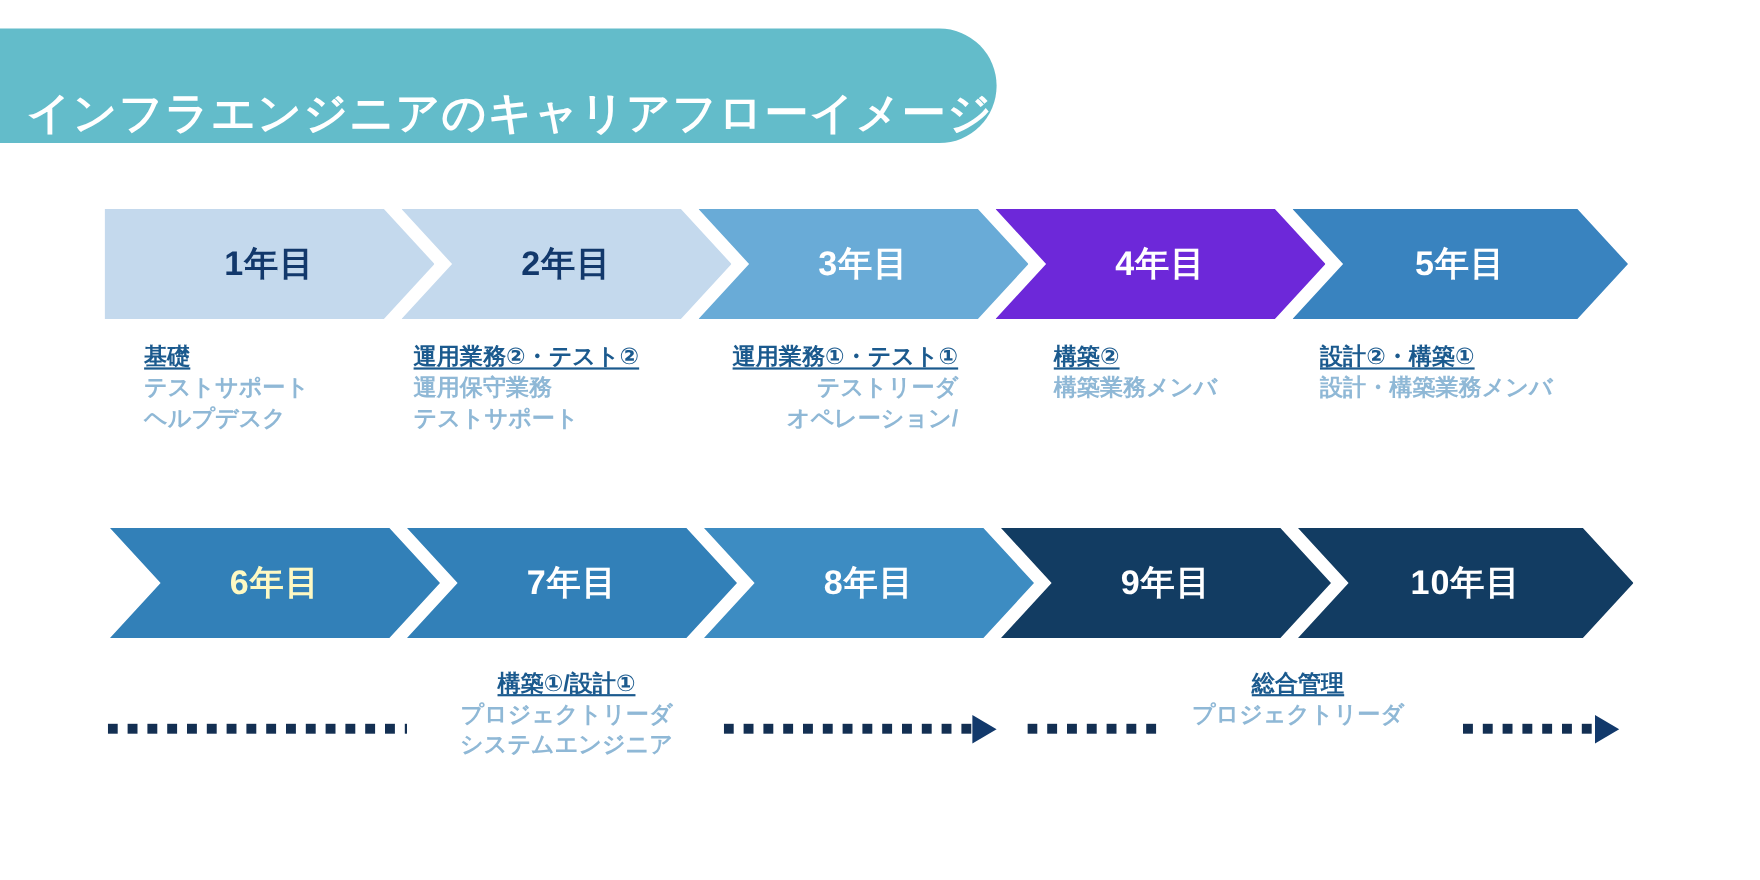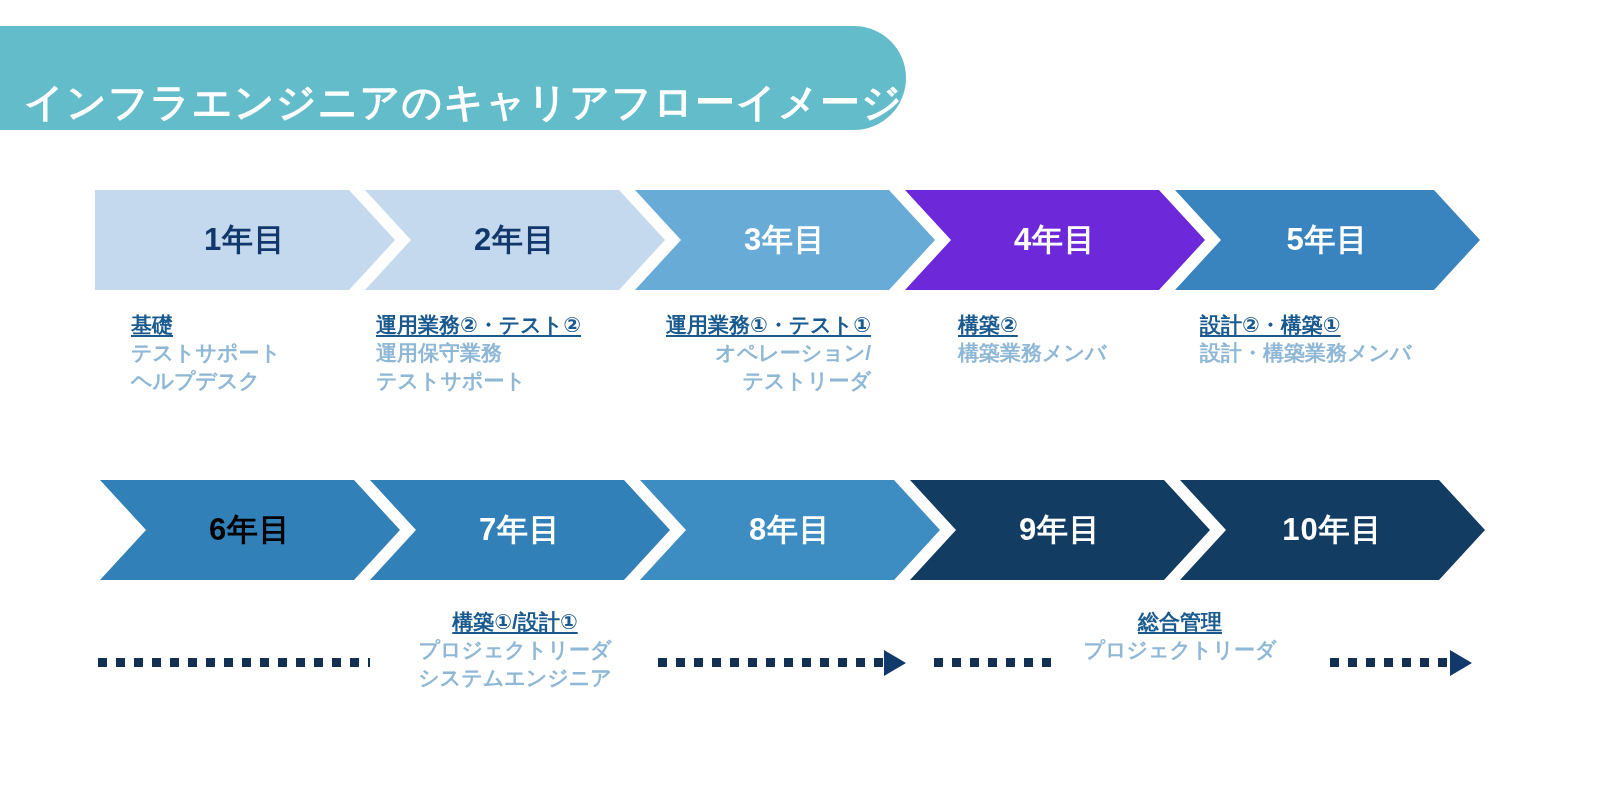--- a/index.html
+++ b/index.html
@@ -124,34 +124,34 @@
     <div class="cap-sub">テストサポート</div>
     <div class="cap-sub">ヘルプデスク</div>
   </div>
   <div class="caption" style="left:376px; top:311px;">
     <div class="cap-head">運用業務②・テスト②</div>
     <div class="cap-sub">運用保守業務</div>
     <div class="cap-sub">テストサポート</div>
   </div>
   <div class="caption" style="left:666px; top:311px;text-align:right;">
     <div class="cap-head">運用業務①・テスト①</div>
+    <div class="cap-sub">テストリーダ</div>
     <div class="cap-sub">オペレーション/</div>
-    <div class="cap-sub">テストリーダ</div>
   </div>
   <div class="caption" style="left:1200px; top:311px;">
     <div class="cap-head">設計②・構築①</div>
     <div class="cap-sub">設計・構築業務メンバ</div>
   </div>
   <div class="caption" style="left:958px; top:311px;">
     <div class="cap-head">構築②</div>
     <div class="cap-sub">構築業務メンバ</div>
   </div>
 
   <div class="row" id="row2">
-    <div class="chev notched" style="left:100px; width:300px; background:#3280b8; color:#000000;">
+    <div class="chev notched" style="left:100px; width:300px; background:#3280b8; color:#fef9c3;">
       <span>6年目</span>
     </div>
     <div class="chev notched" style="left:370px; width:300px; background:#3280b8; color:#ffffff;">
       <span>7年目</span>
     </div>
     <div class="chev notched" style="left:640px; width:300px; background:#3d8cc2; color:#ffffff;">
       <span>8年目</span>
     </div>
     <div class="chev notched" style="left:910px; width:300px; background:#123c62; color:#ffffff;">
       <span>9年目</span>

